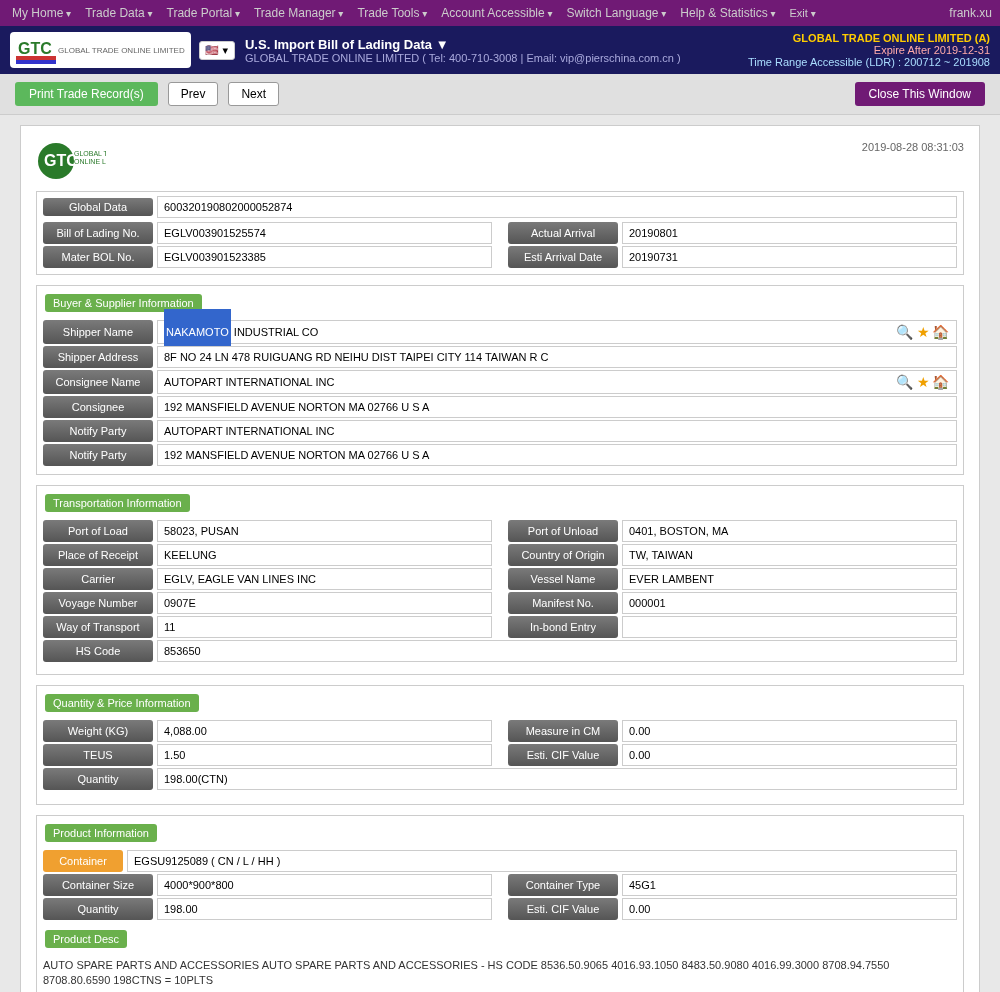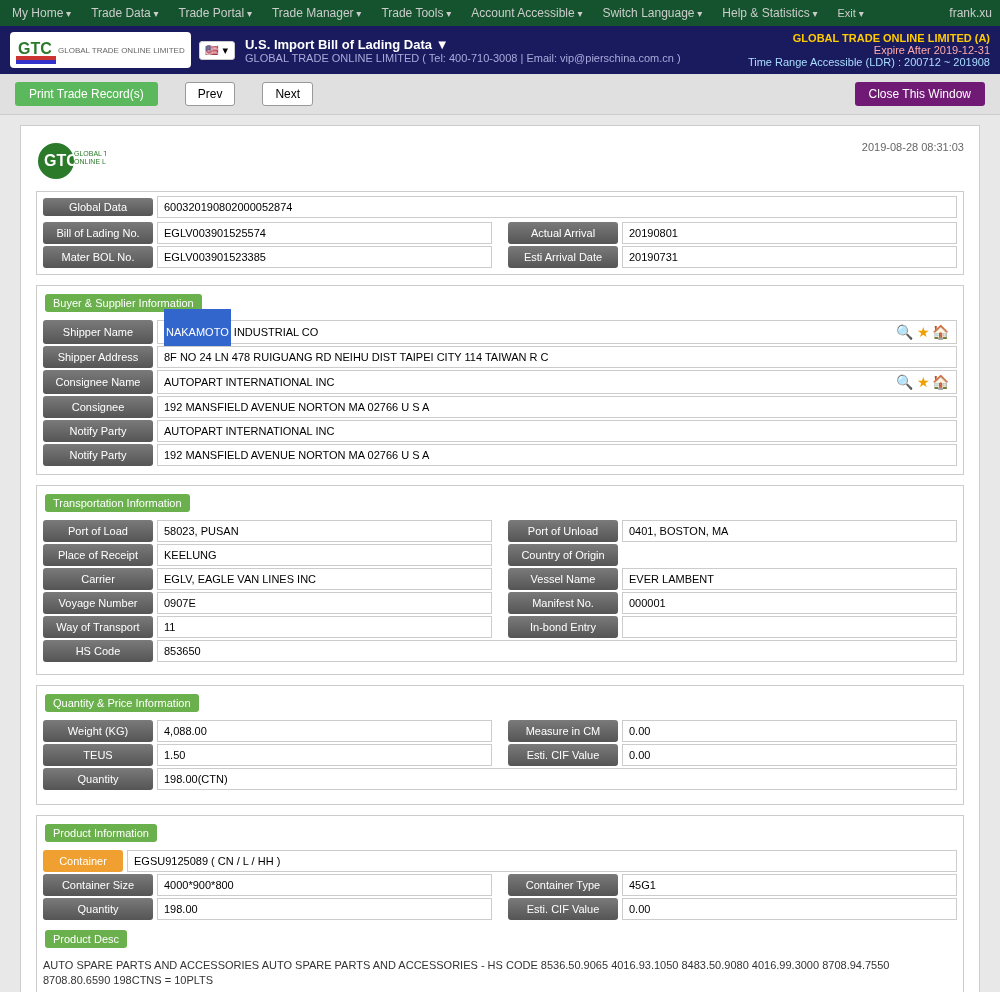--- a/index.html
+++ b/index.html
@@ -1,19 +1,19 @@
 <!DOCTYPE html>
 <html><head>
   <meta charset="utf-8">
   <style>
     * { margin: 0; padding: 0; box-sizing: border-box; }
     body { font-family: Arial, sans-serif; font-size: 12px; background: #d0d0d0; width: 1000px; min-height: 992px; }
 
     
-    .top-nav { background: #14532d; color: #ccc; display: flex; align-items: center; padding: 4px 8px; gap: 12px; font-size: 12px; }
+    .top-nav { background: #701a75; color: #ccc; display: flex; align-items: center; padding: 4px 8px; gap: 6px; font-size: 12px; }
     .top-nav a, .top-nav span { color: #ccc; text-decoration: none; cursor: pointer; }
     .top-nav .spacer { flex: 1; }
     .nav-item { position: relative; padding: 2px 4px; }
     .nav-item::after { content: ' ▾'; font-size: 10px; }
 
     
     .header-bar { background: #1a1a5e; display: flex; align-items: center; padding: 6px 10px; gap: 10px; }
     .logo-area { display: flex; align-items: center; gap: 8px; }
     .logo-box { background: white; padding: 4px 6px; border-radius: 4px; }
     .logo-sub { color: #666; font-size: 8px; display: block; }
@@ -22,21 +22,21 @@
     .header-contact { color: #aad; font-size: 11px; }
     .header-right { margin-left: auto; text-align: right; color: #ffcc00; font-size: 11px; }
     .header-right .company { color: #ffcc00; font-weight: bold; }
     .header-right .expire { color: #ffaaaa; }
     .header-right .range { color: #aaddff; }
 
     
     .content { background: white; margin: 0; padding: 0; }
 
     
-    .toolbar { background: #e0e0e0; padding: 8px 15px; display: flex; align-items: center; gap: 27px; border-bottom: 1px solid #ccc; }
+    .toolbar { background: #e0e0e0; padding: 8px 15px; display: flex; align-items: center; gap: 10px; border-bottom: 1px solid #ccc; }
     .btn-print { background: #5cb85c; color: white; border: none; padding: 5px 14px; border-radius: 3px; cursor: pointer; font-size: 12px; }
     .btn-nav { background: white; border: 1px solid #999; padding: 4px 12px; border-radius: 3px; cursor: pointer; font-size: 12px; }
     .btn-close { background: #701a75; color: white; border: none; padding: 5px 14px; border-radius: 3px; cursor: pointer; font-size: 12px; margin-left: auto; }
 
     
     .record-container { padding: 10px 20px; background: #e8e8e8; }
     .record-box { background: white; border: 1px solid #ccc; padding: 15px; }
 
     
     .record-header { display: flex; justify-content: space-between; align-items: flex-start; margin-bottom: 10px; }
@@ -247,20 +247,21 @@
           </div>
         </div>
 
         <div class="two-col-row">
           <div class="col">
             <div class="field-label">Place of Receipt</div>
             <div class="field-value">KEELUNG</div>
           </div>
           <div class="col">
             <div class="field-label">Country of Origin</div>
+            <div class="field-value">TW, TAIWAN</div>
           </div>
         </div>
 
         <div class="two-col-row">
           <div class="col">
             <div class="field-label">Carrier</div>
             <div class="field-value">EGLV, EAGLE VAN LINES INC</div>
           </div>
           <div class="col">
             <div class="field-label">Vessel Name</div>

